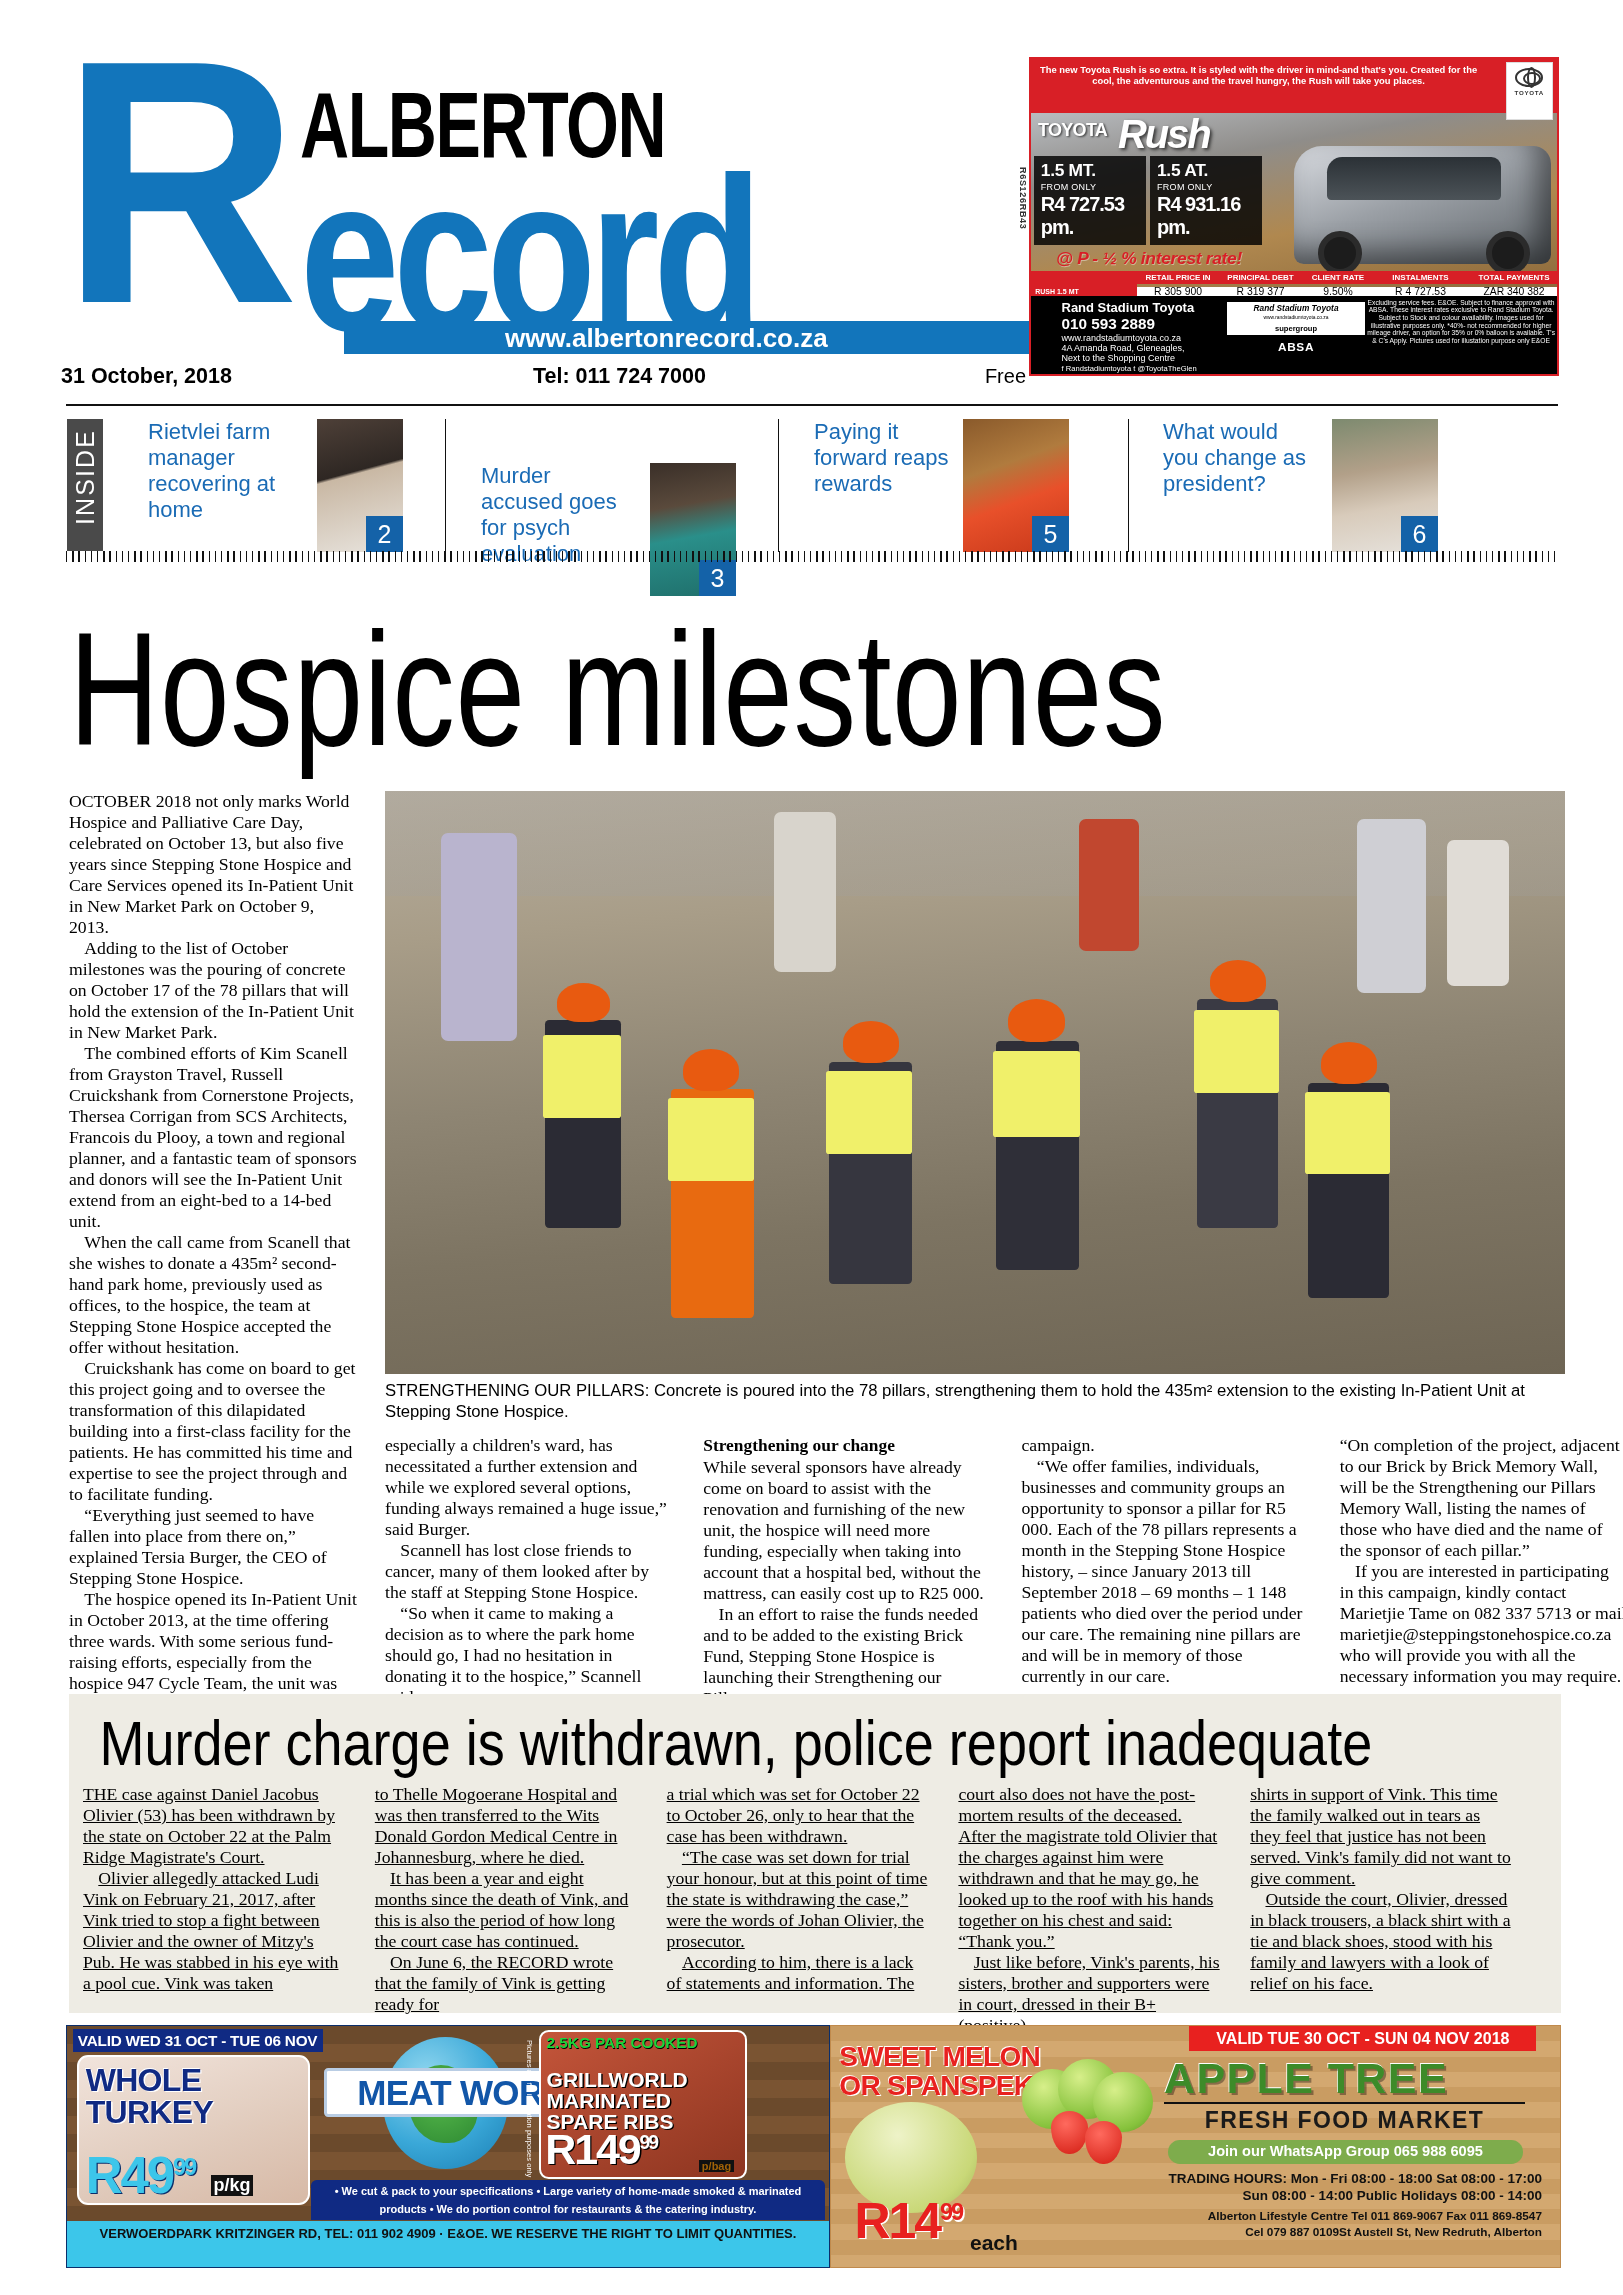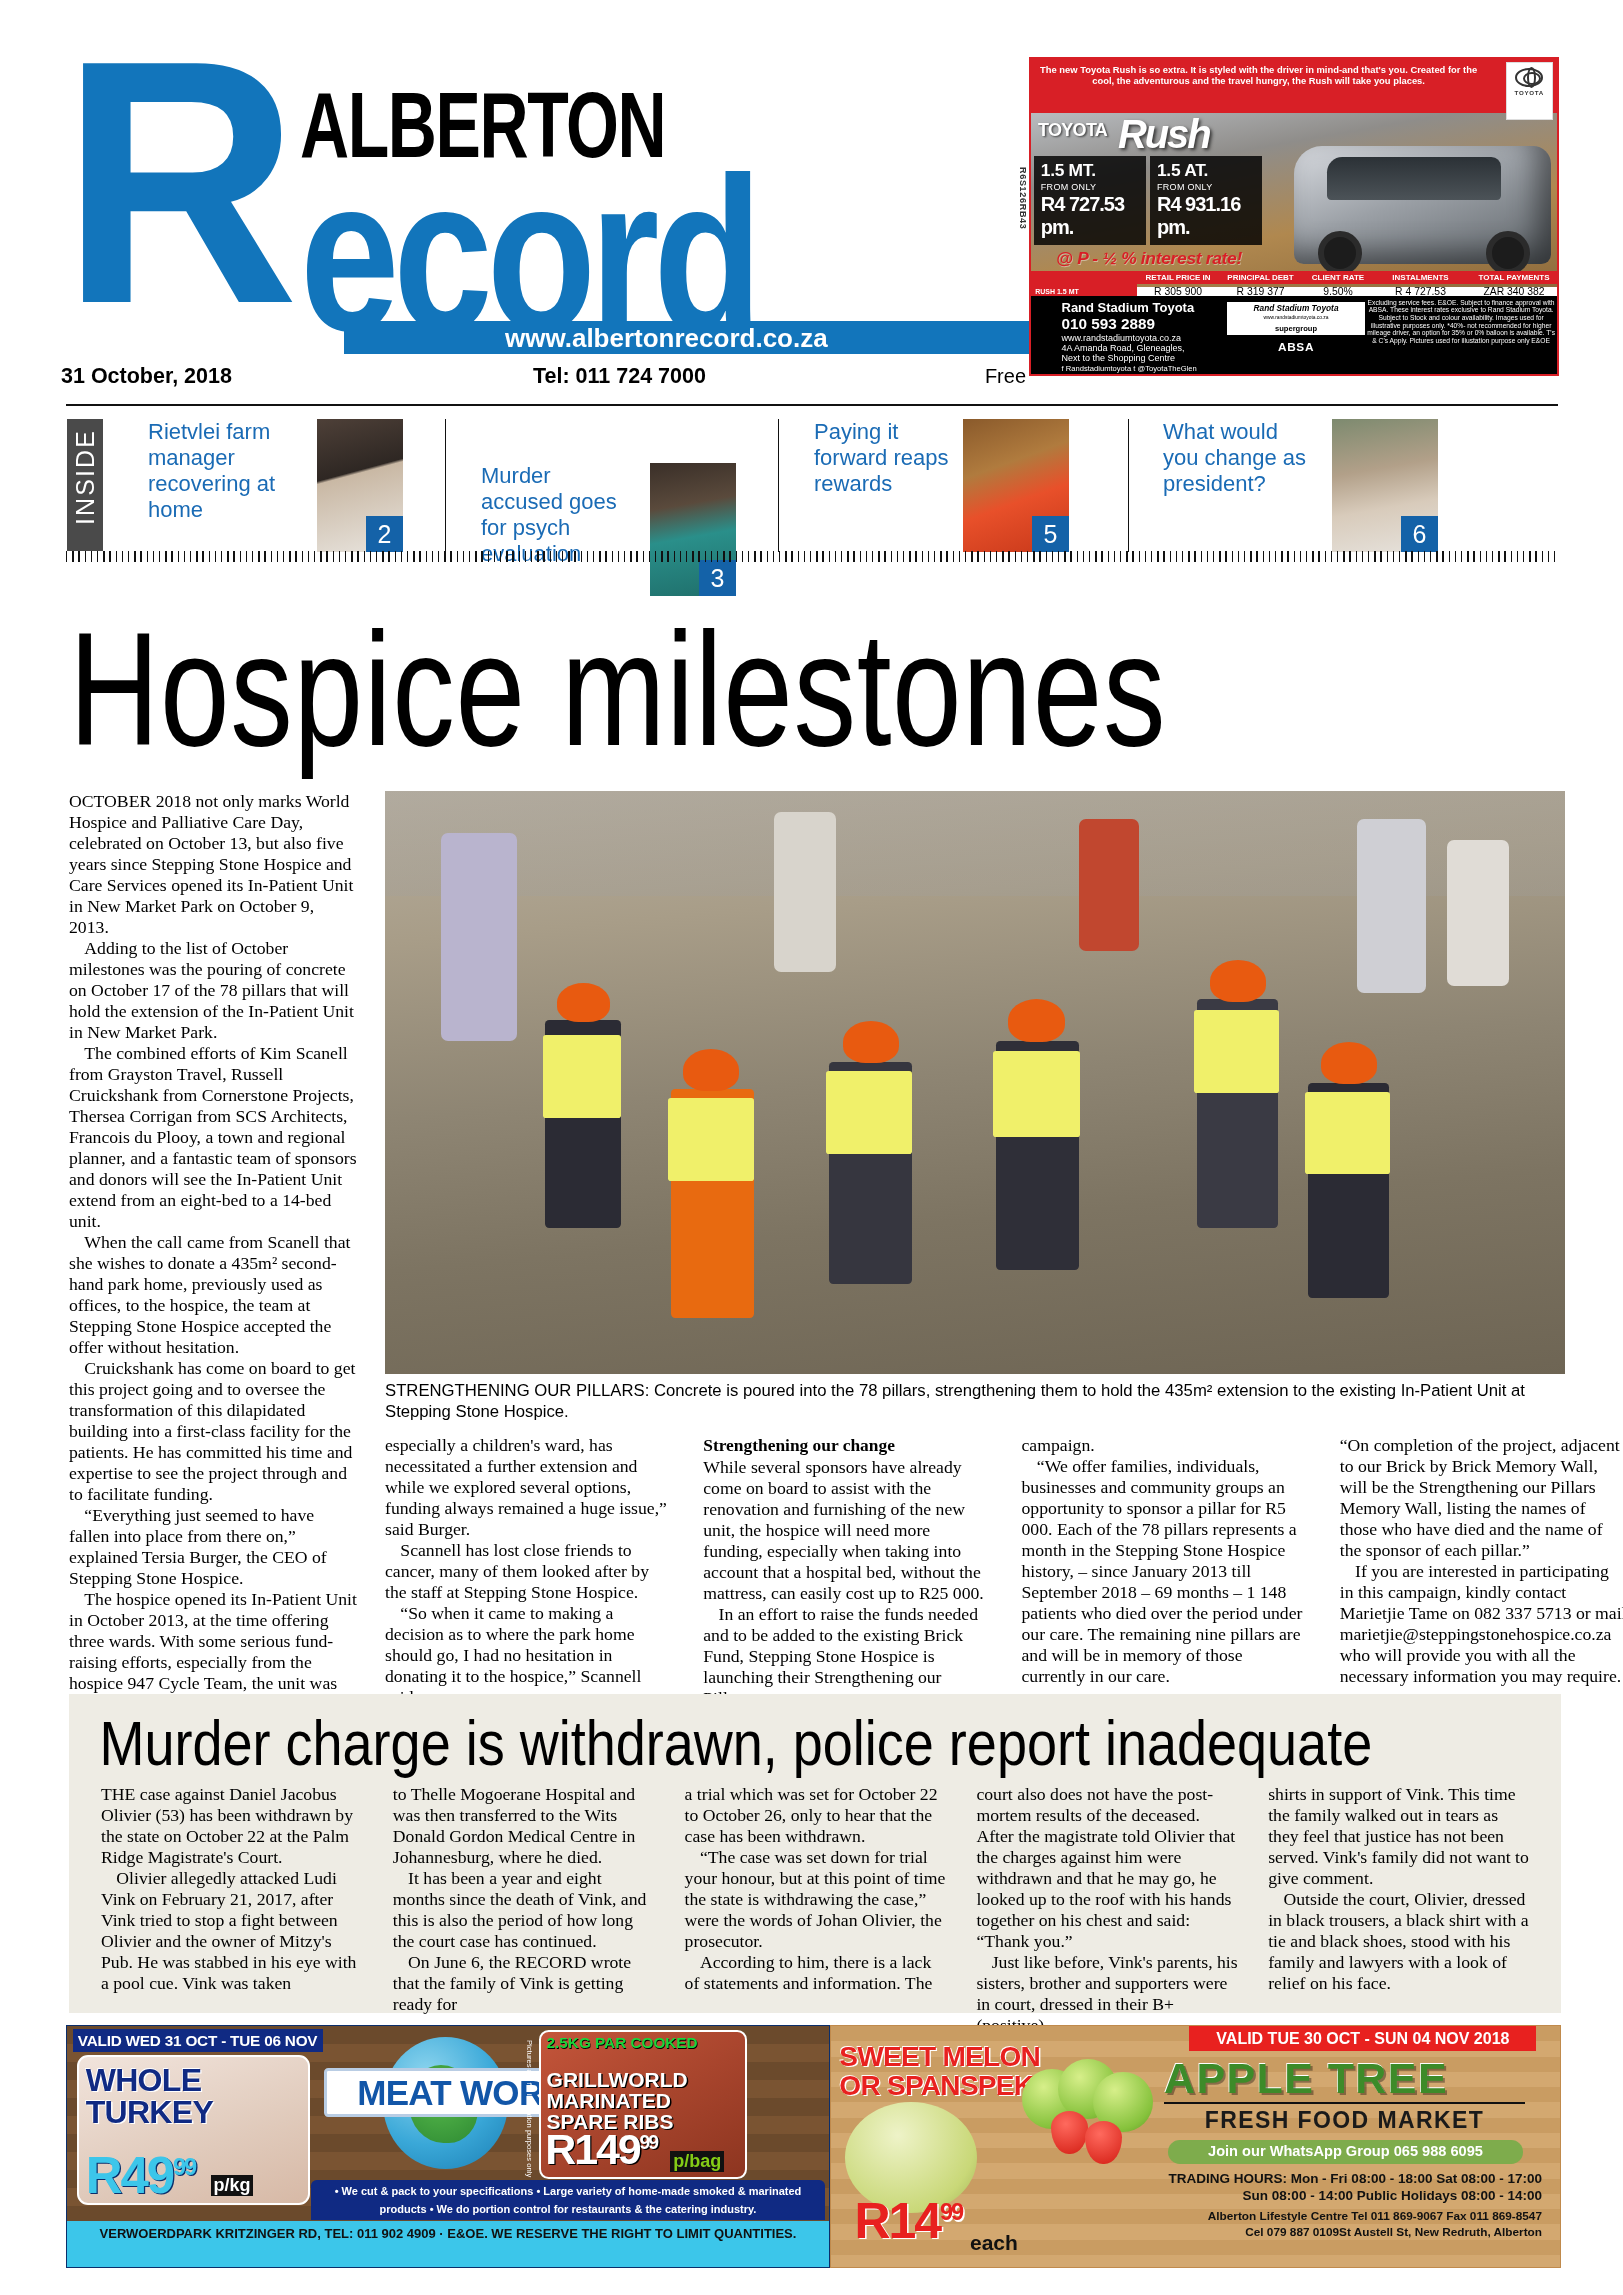--- a/index.html
+++ b/index.html
@@ -219,21 +219,21 @@
   
   .story2 {
     position: absolute; left: 69px; top: 1694px; width: 1492px; height: 319px;
     background: #eeece4;
   }
   .s2-headline {
     position: absolute; left: 30.5px; top: 14px; width: 1444px;
     font-size: 54px; line-height: 58px; font-weight: normal; color: #000;
     transform: scaleY(1.18); transform-origin: left top; white-space: nowrap;
   }
-  .s2-cols { position: absolute; left: 32px; top: 90px; width: 1431px; display: flex; gap: 28px; }
+  .s2-cols { position: absolute; left: 14px; top: 90px; width: 1431px; display: flex; gap: 28px; text-decoration: underline; }
   .s2-cols .col { width: 268px; }
 
   
   .ad-strip {
     position: absolute; left: 66px; top: 2025px; width: 1496px; height: 243px;
     display: flex; overflow: hidden; background: #fff;
   }
   
   .ad-meat {
     position: relative; width: 764px; height: 243px;
@@ -298,22 +298,22 @@
     background: linear-gradient(150deg,#c4553a,#8d3520);
     border: 2.8px solid #fff; border-radius: 9.7px;
   }
   .mw-ribs .l1 { position: absolute; left: 5.6px; top: 2.8px; color: #19d63a; font-weight: bold;
     font-size: 15.3px; line-height: 16.7px; text-shadow: 0.7px 0.7px 0 #000; }
   .mw-ribs .l2 { position: absolute; left: 5.6px; top: 37px; color: #fff; font-weight: bold;
     font-size: 21px; line-height: 21px; text-shadow: 1.4px 1.4px 0 #000; }
   .mw-ribs .pr { position: absolute; left: 4.2px; bottom: 2.8px; color: #fff; font-weight: bold;
     font-size: 43px; letter-spacing: -2.1px; text-shadow: 1.4px 1.4px 0 #000; }
   .mw-ribs .pr sup { font-size: 19.4px; }
-  .mw-ribs .pkg2 { position: absolute; right: 21px; bottom: 5.6px; color: #84cc16; font-weight: bold;
-    font-size: 18px; background: #111; padding: 0 2.8px; }
+  .mw-ribs .pkg2 { position: absolute; right: 11px; bottom: 5.6px; color: #a16207; font-weight: bold;
+    font-size: 11px; background: #111; padding: 0 2.8px; }
   .mw-vert {
     position: absolute; left: 458px; top: 14px; writing-mode: vertical-rl;
     font-size: 7.6px; color: #fff; height: 139px;
   }
   
   .ad-apple {
     position: relative; width: 731px; height: 243px; overflow: hidden;
     background: repeating-linear-gradient(180deg,#c99c62 0 15.3px,#d3a870 15.3px 30.5px);
     border: 1.4px solid #c08a4c;
   }

